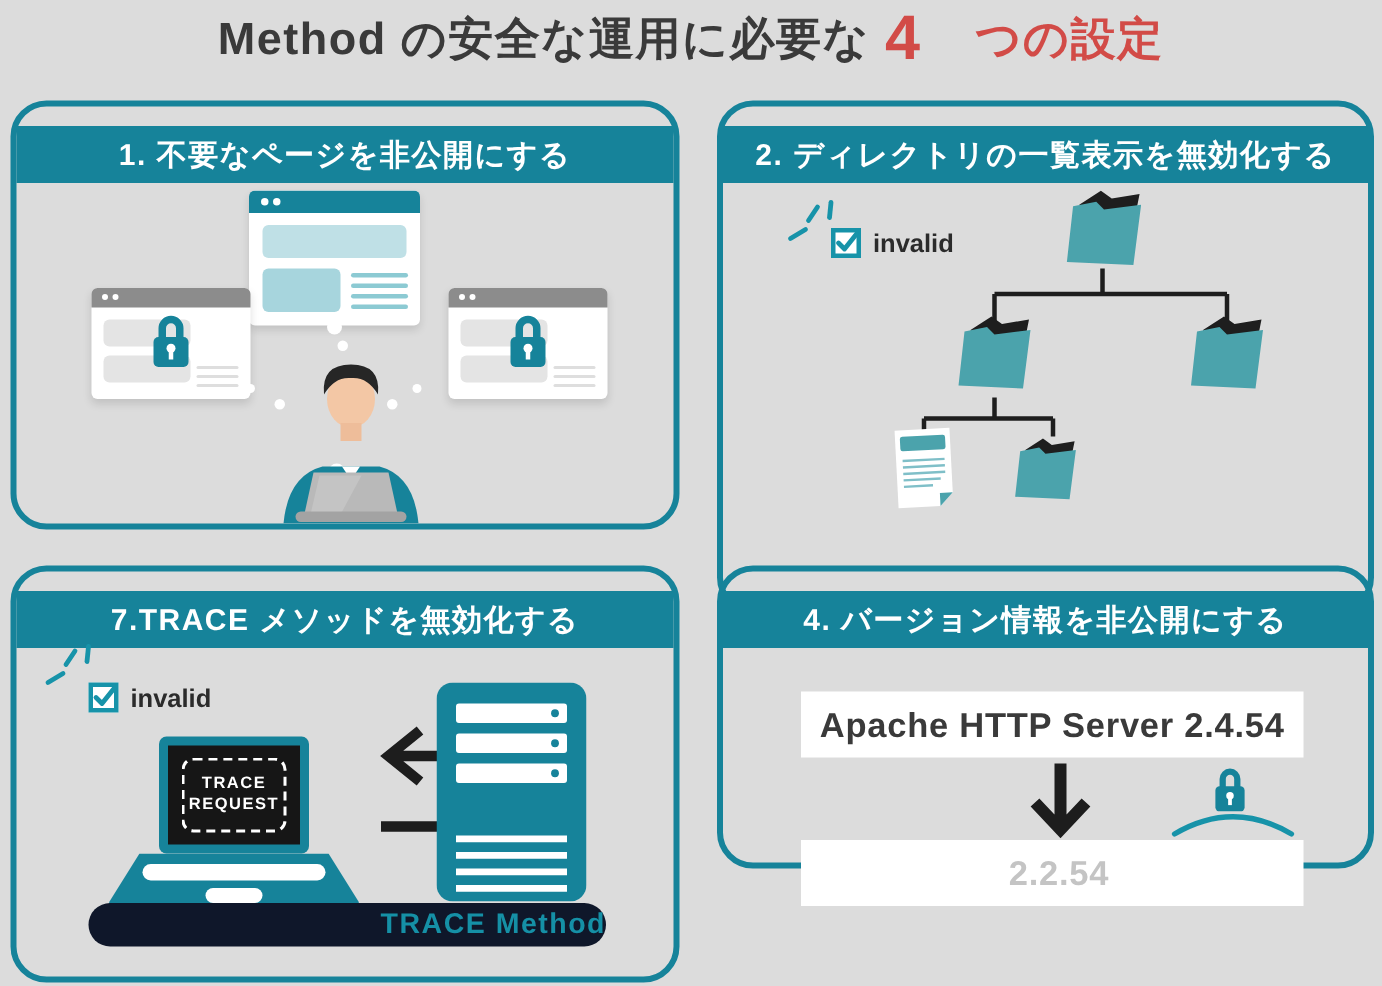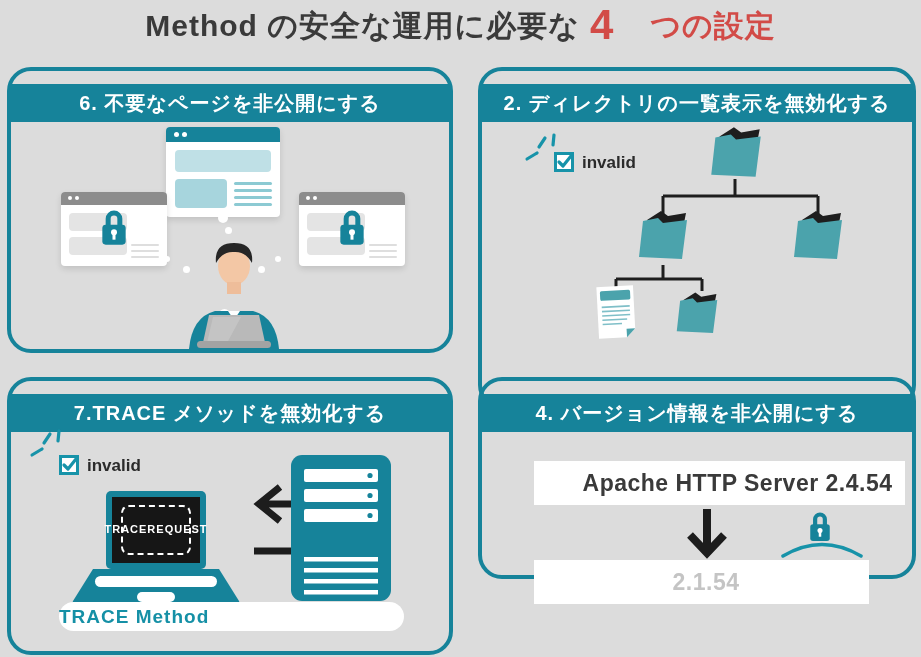--- a/index.html
+++ b/index.html
@@ -31,43 +31,43 @@
   .tline{position:absolute;height:3px;border-radius:2px;}
   .wdot{position:absolute;background:#fff;border-radius:50%;}
   
   .checkbox{position:absolute;width:20px;height:20px;background:#fff;border:3px solid #1793a9;box-sizing:border-box;}
   .invalid-label{position:absolute;font-size:17px;font-weight:bold;color:#2b2b2b;}
   
   .lap-bezel{position:absolute;background:#16839a;border-radius:5px;}
   .lap-screen{position:absolute;background:#161616;}
   .dashed-box{
     position:absolute;border:2px dashed #fff;border-radius:8px;
-    display:flex;flex-direction:row;align-items:center;justify-content:center;
+    display:flex;flex-direction:column;align-items:center;justify-content:center;
     color:#fff;font-weight:bold;font-size:11px;letter-spacing:1px;line-height:1.25;text-align:center;
   }
   .caption-bar{
-    position:absolute;background:#ffffff;border-radius:15px;
-    display:flex;align-items:center;justify-content:flex-start;
+    position:absolute;background:#0f172a;border-radius:15px;
+    display:flex;align-items:center;justify-content:flex-end;
     color:#1590a6;font-weight:bold;font-size:19px;letter-spacing:1px;
   }
   
   .vbar{
     position:absolute;left:52px;width:335px;height:44px;background:#fff;
     display:flex;align-items:center;justify-content:center;
     font-weight:bold;font-size:23px;color:#3a3a3a;white-space:pre;letter-spacing:.5px;
   }
   .ver-muted{color:#c4c4c4;margin-left:9px;}
 </style>
 </head>
 <body>
 
 <h1 class="title"><span>Method の安全な運用に必要な</span><span class="accent accent-num">4</span><span class="accent">つの設定</span></h1>
 
 <section class="panel" style="left:7px;top:67px;width:446px;height:286px;">
-  <div class="panel-header">6. 不要なページを非公開にする</div>
+  <div class="panel-header">1. 不要なページを非公開にする</div>
   <div class="panel-body">
 
     <div class="browser" style="left:155px;top:56px;width:114px;height:90px;">
       <div class="bar" style="height:15px;background:#16839a;">
         <span class="dot" style="left:8px;top:5px;width:5px;height:5px;"></span>
         <span class="dot" style="left:16px;top:5px;width:5px;height:5px;"></span>
       </div>
       <div class="block" style="left:9px;top:23px;width:96px;height:22px;background:#bfe0e6;"></div>
       <div class="block" style="left:9px;top:52px;width:52px;height:29px;background:#a7d5dd;"></div>
       <div class="tline" style="left:68px;top:55px;width:38px;background:#8ccad3;"></div>
@@ -254,35 +254,35 @@
     <div class="caption-bar" style="left:48px;top:221px;width:345px;height:29px;">
       <span>TRACE Method</span>
     </div>
   </div>
 </section>
 
 <section class="panel" style="left:478px;top:377px;width:438px;height:202px;">
   <div class="panel-header">4. バージョン情報を非公開にする</div>
   <div class="panel-body">
 
-    <div class="vbar" style="top:80px;padding-left:36px;">
+    <div class="vbar" style="top:80px;">
       <span>Apache HTTP Server 2.4.54</span>
     </div>
 
     <svg class="abs" style="left:203px;top:126px;" width="44" height="52">
       <path d="M22 2 V44 M5 28 L22 46 L39 28" stroke="#1d1d1d" stroke-width="8" fill="none"></path>
     </svg>
 
     <svg class="abs" style="left:325px;top:130px;" width="26" height="32" viewBox="0 0 36 46">
       <path d="M11 21 V12 a7 7 0 0 1 14 0 V21" fill="none" stroke="#16839a" stroke-width="6"></path>
       <rect x="4" y="19" width="28" height="24" rx="4" fill="#16839a"></rect>
       <circle cx="18" cy="28" r="3.6" fill="#fff"></circle>
       <rect x="16.2" y="28" width="3.6" height="9" fill="#fff"></rect>
     </svg>
     <svg class="abs" style="left:298px;top:158px;" width="84" height="20">
       <path d="M3 17 Q42 -6 81 17" fill="none" stroke="#1793a9" stroke-width="3.5" stroke-linecap="round"></path>
     </svg>
 
     <div class="vbar" style="top:179px;">
-      <span class="ver-muted">2.1.54</span>
+      <span class="ver-muted">2.2.54</span>
     </div>
   </div>
 </section>
 
 </body></html>

